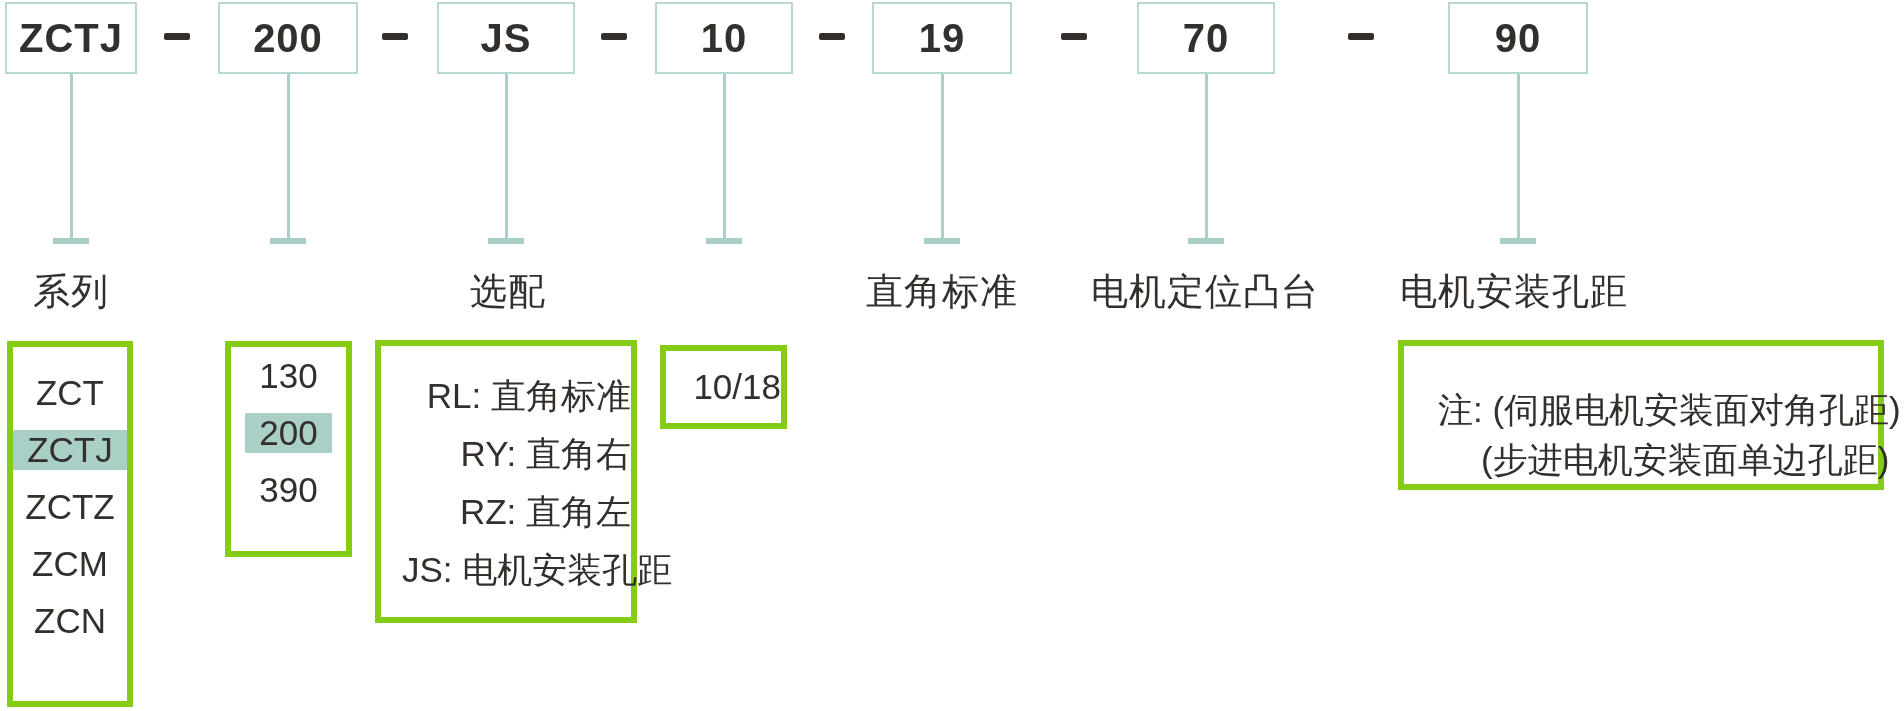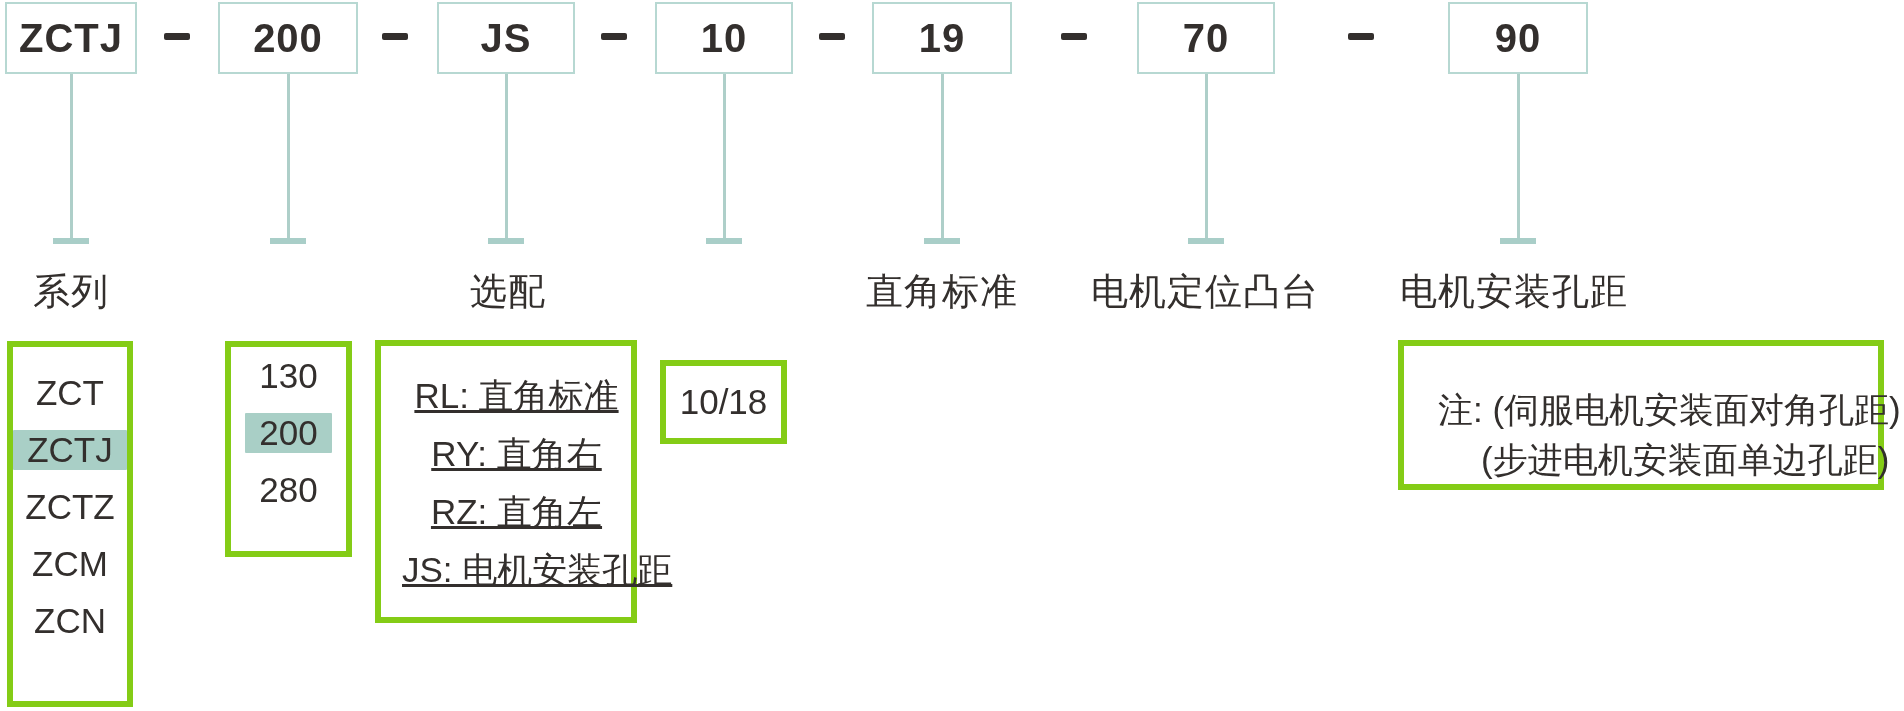--- a/index.html
+++ b/index.html
@@ -55,27 +55,27 @@
   .lb5{left:762px;} .lb6{left:1025px;} .lb7{left:1334px;}
   
   .opt-frame{
     position:absolute;
     border:6px solid #84cc16;background:#ffffff;
     box-sizing:border-box;font-size:35px;
   }
   .series-box{left:7px;top:341px;width:126px;height:366px;padding-top:17px;}
   .spec-box{left:225px;top:341px;width:127px;height:216px;}
   .select-box{left:375px;top:340px;width:262px;height:283px;padding-top:21px;padding-left:21px;}
-  .ratio-box{left:660px;top:360px;width:127px;height:84px;display:flex;align-items:center;justify-content:center;}
+  .ratio-box{left:660px;top:345px;width:127px;height:84px;display:flex;align-items:center;justify-content:flex-end;}
   .note-box{left:1398px;top:340px;width:486px;height:150px;padding-top:39px;padding-left:34px;}
   .list-item{
     height:57px;line-height:57px;text-align:center;white-space:nowrap;
   }
   .list-item-left{
-    height:58px;line-height:58px;text-align:center;white-space:nowrap;text-decoration:underline;
+    height:58px;line-height:58px;text-align:right;white-space:nowrap;
   }
   .hl{
     background:#a9cfc6;
     display:inline-block;line-height:40px;padding:0 14px;
     border-radius:1px;
   }
   .note-line{height:50px;line-height:50px;white-space:nowrap;}
   .note-indent{padding-left:43px;}
 </style>
 </head>
@@ -122,21 +122,21 @@
     <div class="list-item">ZCT</div>
     <div class="list-item"><span class="hl">ZCTJ</span></div>
     <div class="list-item">ZCTZ</div>
     <div class="list-item">ZCM</div>
     <div class="list-item">ZCN</div>
   </div>
 
   <div class="opt-frame spec-box">
     <div class="list-item">130</div>
     <div class="list-item"><span class="hl">200</span></div>
-    <div class="list-item">280</div>
+    <div class="list-item">390</div>
   </div>
 
   <div class="opt-frame select-box">
     <div class="list-item-left">RL: 直角标准</div>
     <div class="list-item-left">RY: 直角右</div>
     <div class="list-item-left">RZ: 直角左</div>
     <div class="list-item-left">JS: 电机安装孔距</div>
   </div>
 
   <div class="opt-frame ratio-box">

